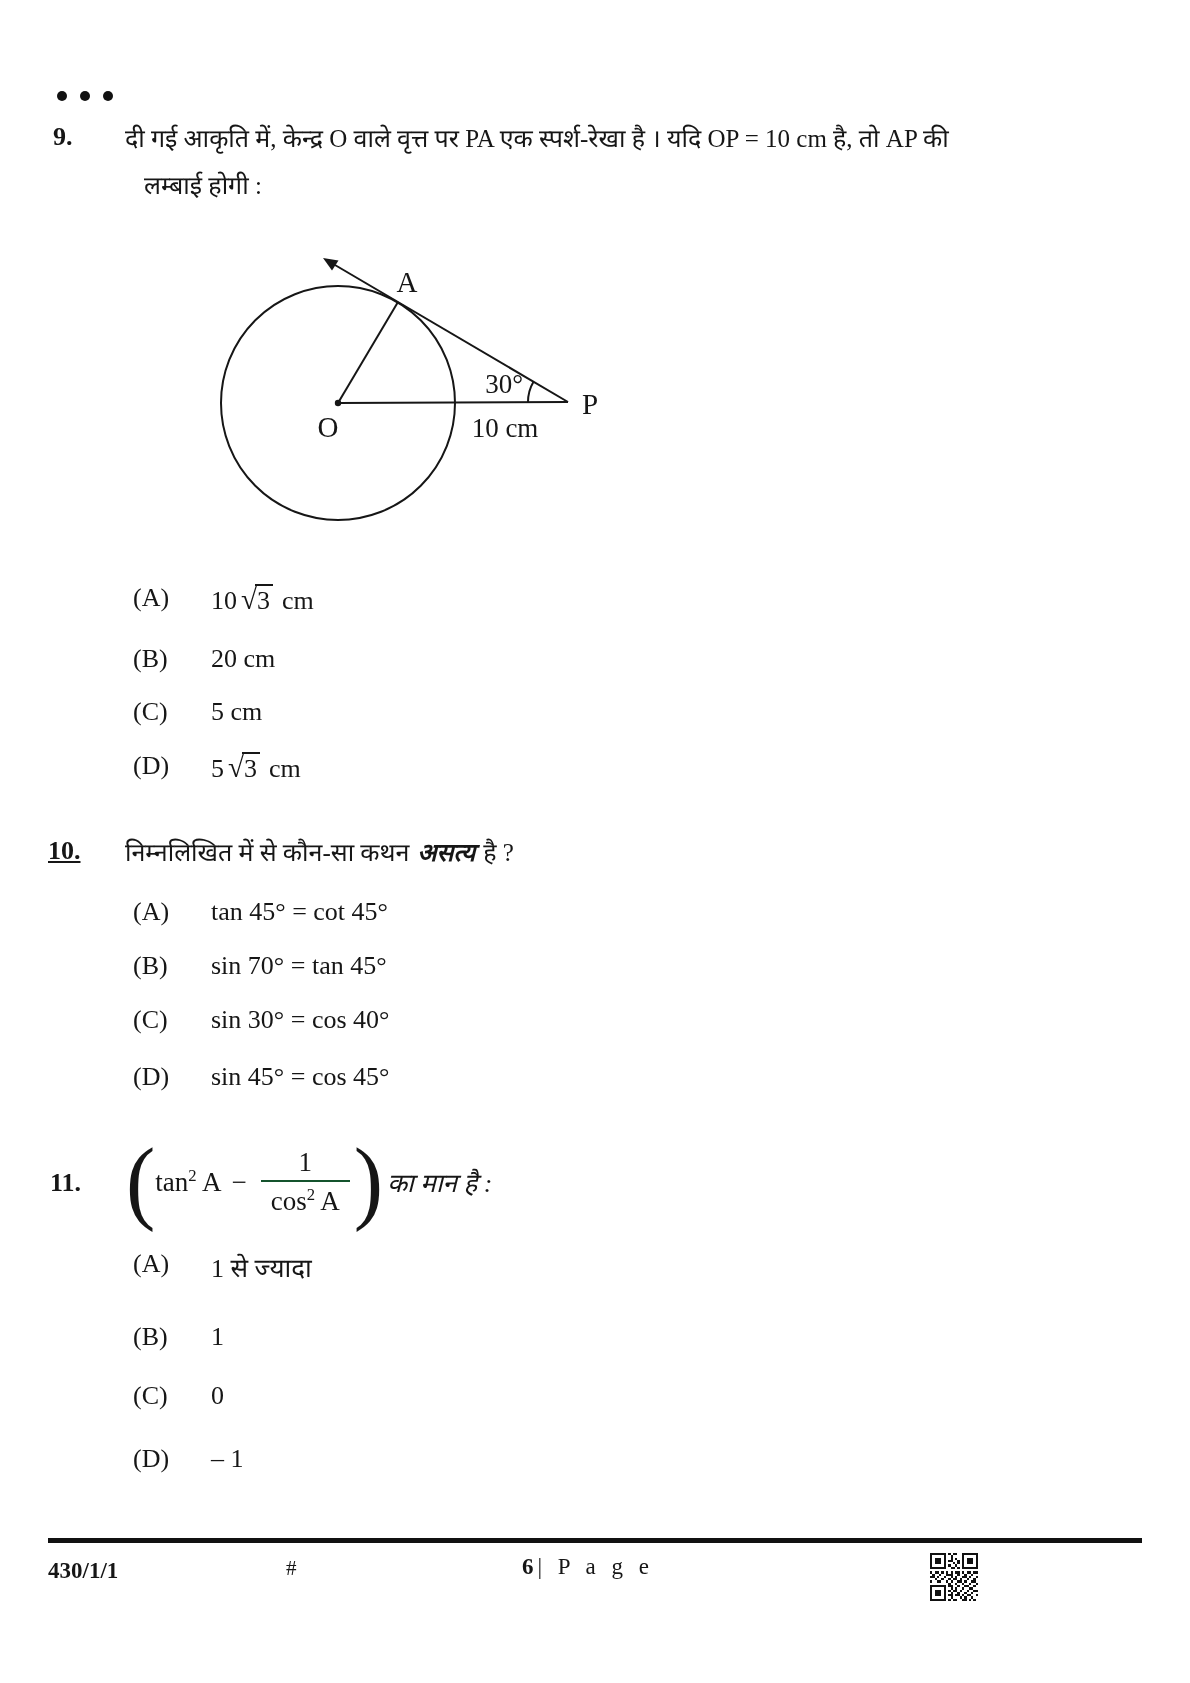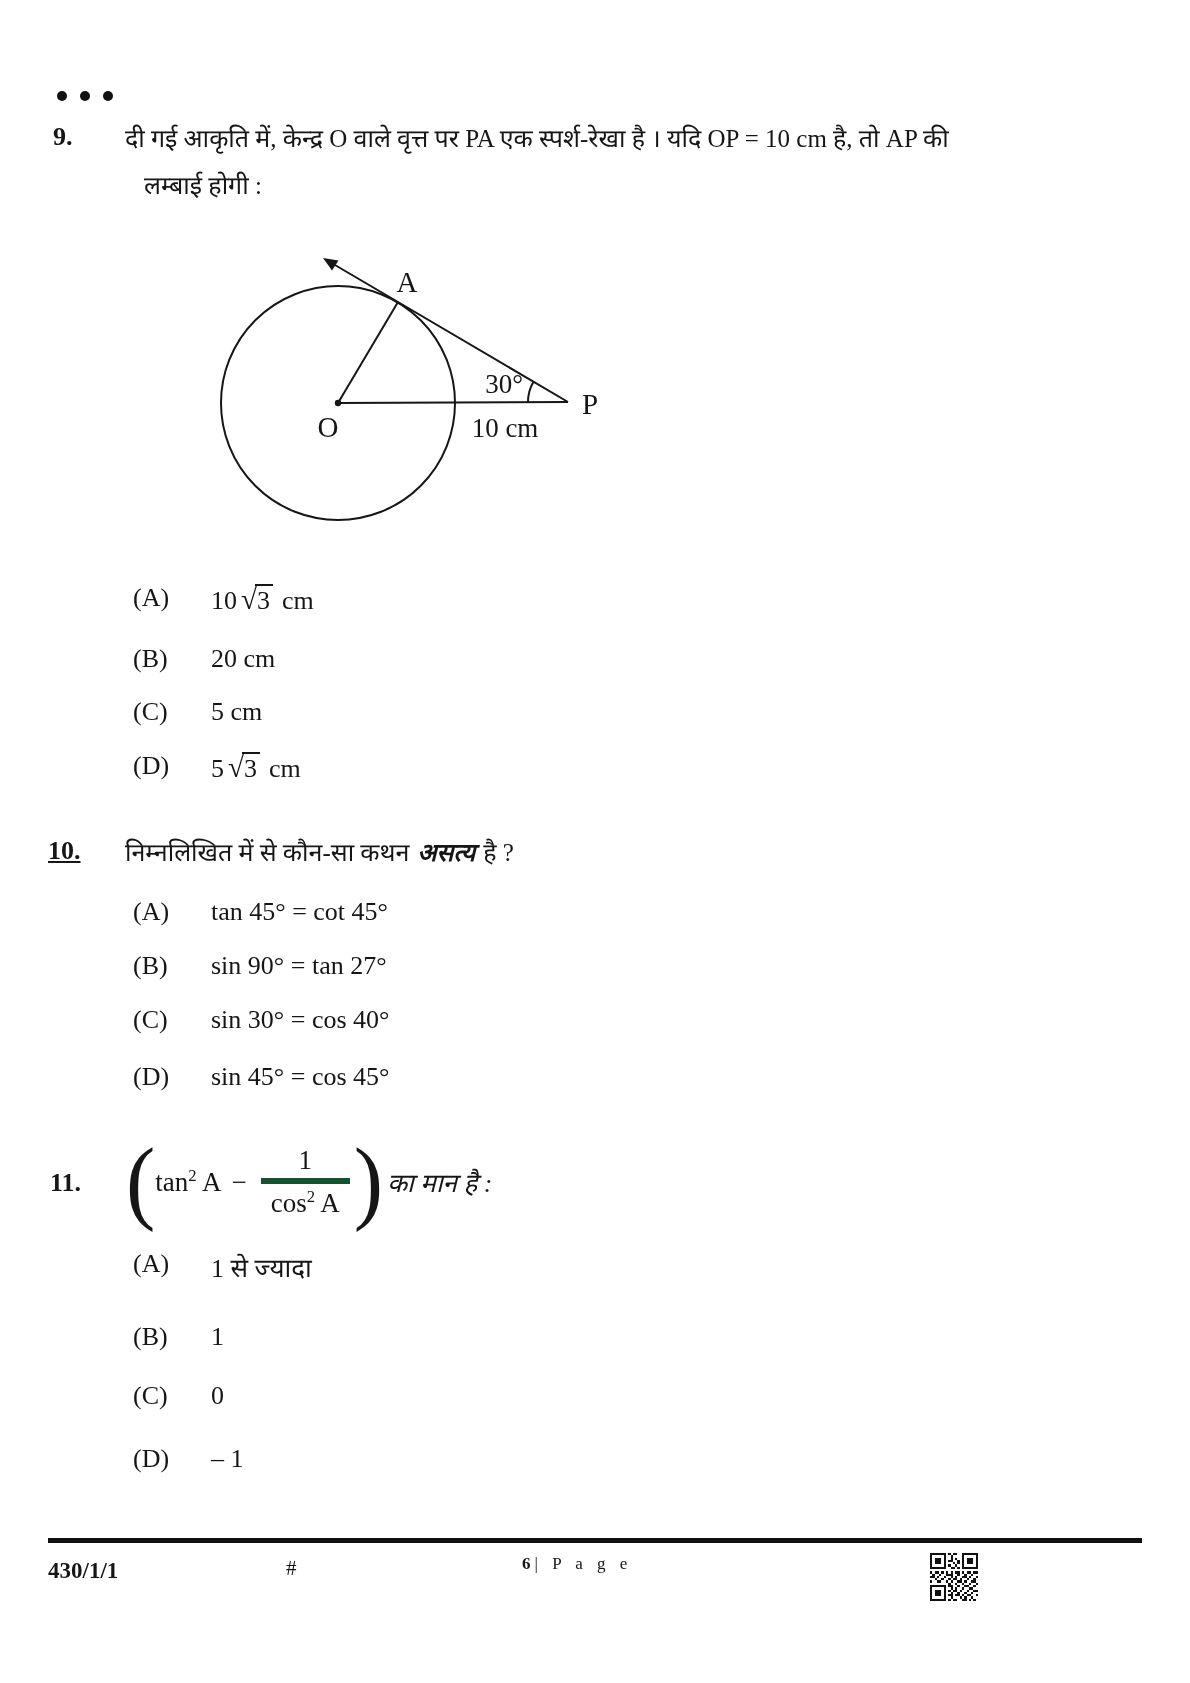--- a/index.html
+++ b/index.html
@@ -25,31 +25,31 @@
 
   
   .sq { font-size:1.12em; margin:0 -2px 0 4px; }
   .rad { border-top:2px solid #161616; padding:0 3px 0 2px; }
   .unit { margin-left:9px; }
 
   
   .expr { display:flex; align-items:center; font-size:27px; }
   .paren { font-size:88px; line-height:92px; font-weight:400; transform:scaleY(1.05); }
   .frac { display:inline-flex; flex-direction:column; align-items:center; margin:0 4px; }
-  .frac .den { border-top:6px solid #14532d; padding:3px 10px 0 10px; margin-top:2px; }
+  .frac .den { border-top:2px solid #14532d; padding:3px 10px 0 10px; margin-top:2px; }
   .frac .num { padding:0 2px; }
   sup { font-size:0.62em; }
   .mop { margin:0 10px; }
   .expr-suffix { margin-left:4px; font-size:26px;font-style:italic; }
 
   
   .rule { background:#111; height:5px; }
   .footer-code { font-weight:bold; font-size:23px; }
   .footer-hash { font-size:21px; }
-  .footer-page { font-size:17px; }
+  .footer-page { font-size:23px; }
   .footer-page .pg-no { font-weight:bold; }
   .footer-page .pg-word { letter-spacing:5px; margin-left:4px; }
 
   svg text { font-family:"Liberation Serif","DejaVu Serif",serif; fill:#161616; }
 </style>
 </head>
 <body>
 
 <div class="page">
 
@@ -99,21 +99,21 @@
   <div class="qtext abs" style="left:125px; top:830px; width:960px;">
     <span>निम्नलिखित में से कौन-सा कथन</span><span class="em-bi">असत्य</span><span>है ?</span>
   </div>
 
   <div class="opt abs" style="left:133px; top:897px;">
     <span class="lab">(A)</span>
     <span class="val">tan 45° = cot 45°</span>
   </div>
   <div class="opt abs" style="left:133px; top:951px;">
     <span class="lab">(B)</span>
-    <span class="val">sin 90° = tan 27°</span>
+    <span class="val">sin 70° = tan 45°</span>
   </div>
   <div class="opt abs" style="left:133px; top:1005px;">
     <span class="lab">(C)</span>
     <span class="val">sin 30° = cos 40°</span>
   </div>
   <div class="opt abs" style="left:133px; top:1062px;">
     <span class="lab">(D)</span>
     <span class="val">sin 45° = cos 45°</span>
   </div>
 

